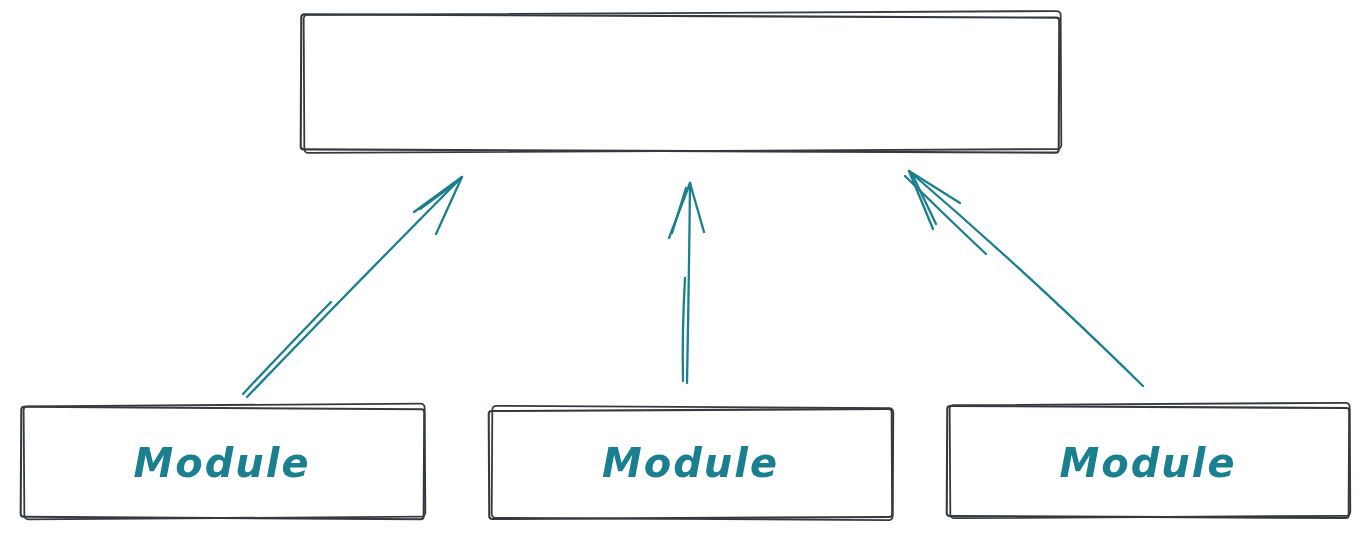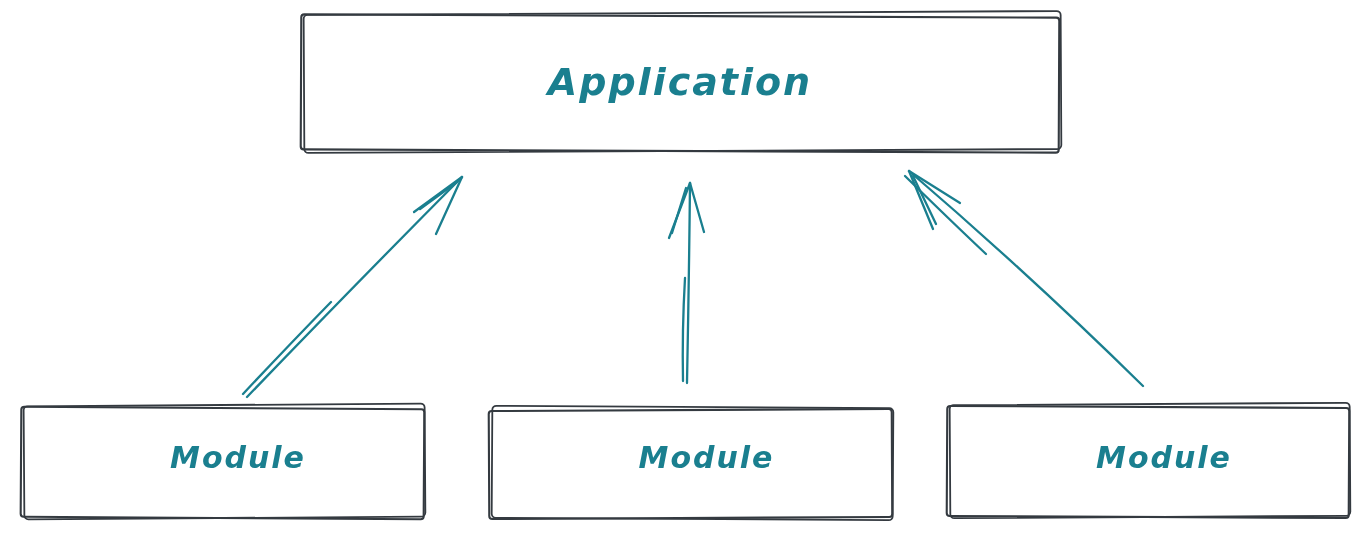--- a/index.html
+++ b/index.html
@@ -54,22 +54,21 @@
     user-select:none;
   }
   .label-application{
     left:300px;
     top:60px;
     width:760px;
     font-size:38px;
   }
   .label-module{
     top:440px;
-    font-size:30px;
-    margin-left:16px;
+    font-size:40px;
   }
   .label-module-left{ left:20px;  width:404px; }
   .label-module-center{ left:488px; width:405px; }
   .label-module-right{ left:946px; width:404px; }
 </style>
 </head>
 <body>
 
 <div class="canvas">
 
@@ -113,21 +112,20 @@
       <rect class="sketch-fill" x="489" y="410" width="403" height="108" rx="3" transform="rotate(-0.3 690 464)"></rect>
       <rect class="sketch-line" x="492" y="407" width="401" height="112" rx="4" transform="rotate(0.35 690 464)"></rect>
     </g>
 
     <g>
       <rect class="sketch-fill" x="947" y="407" width="402" height="110" rx="3" transform="rotate(0.3 1148 462)"></rect>
       <rect class="sketch-line" x="950" y="404" width="400" height="113" rx="4" transform="rotate(-0.35 1148 462)"></rect>
     </g>
   </svg>
 
-  <div class="node-label label-application">Application</div>
 
   <div class="node-label label-module label-module-left">Module</div>
 
   <div class="node-label label-module label-module-center">Module</div>
 
   <div class="node-label label-module label-module-right">Module</div>
 
 </div>
 
 </body></html>

